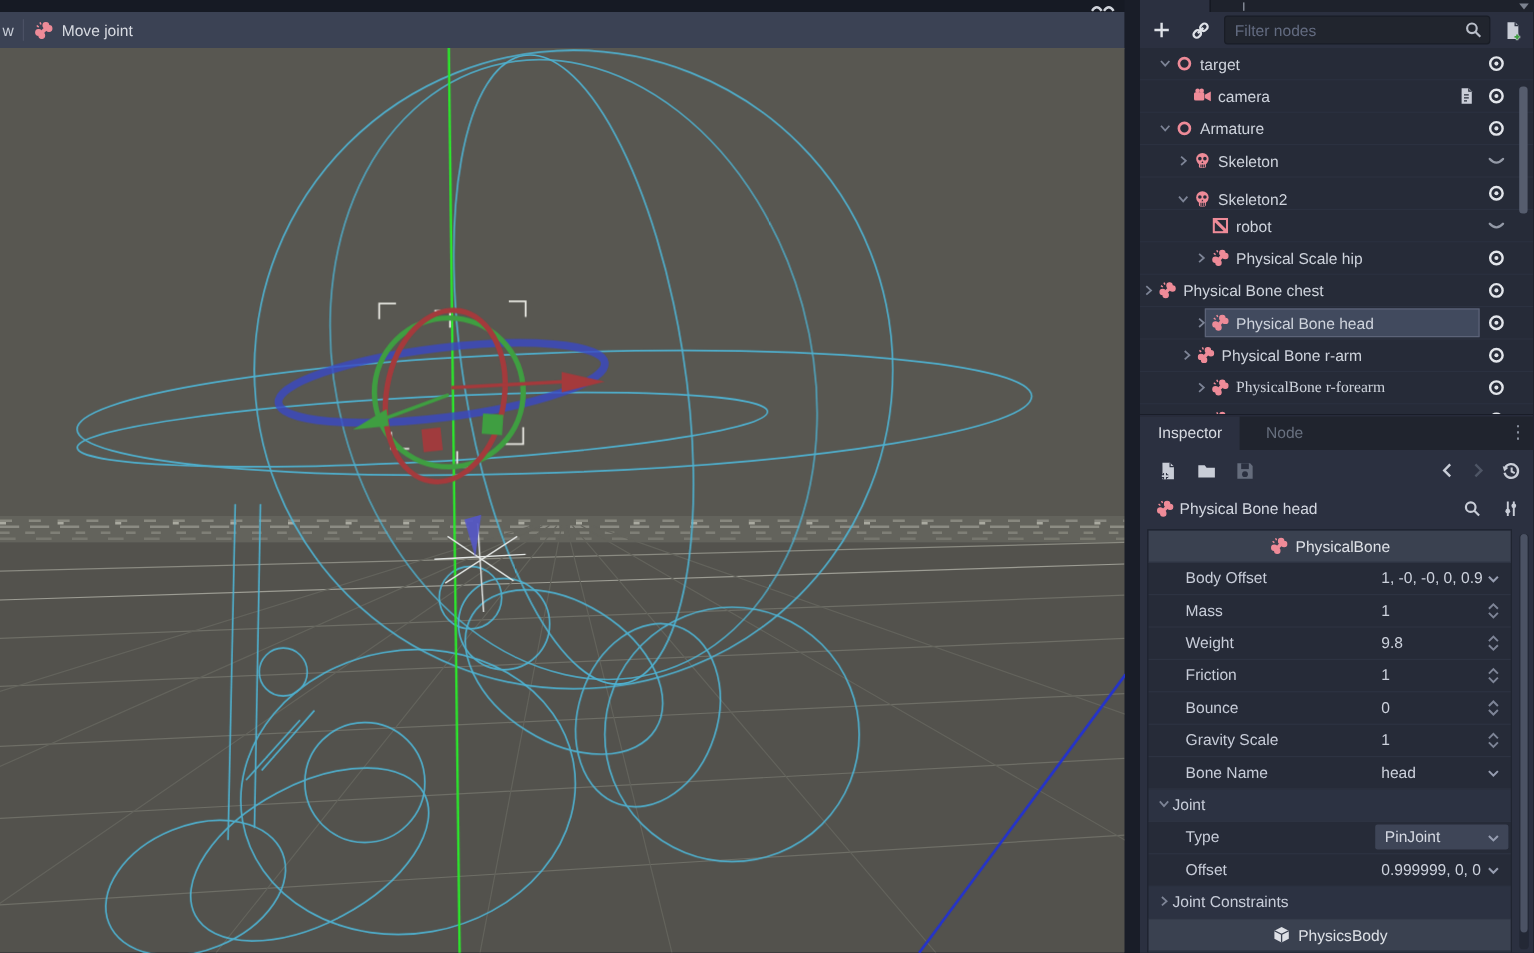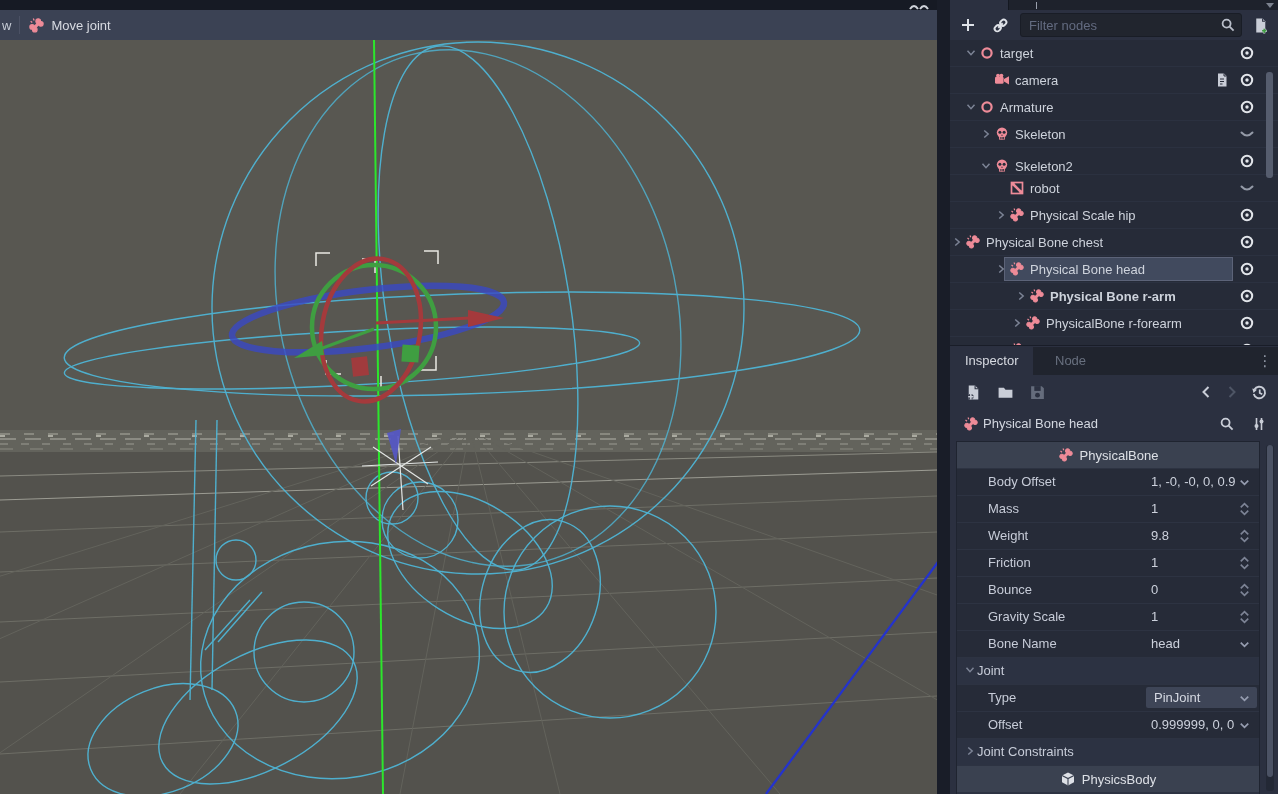--- a/index.html
+++ b/index.html
@@ -449,21 +449,21 @@
             </svg>
           </span>
           <span class="lbl">Physical Bone head</span>
           <span class="eye">
             <svg width="16" height="16" viewBox="0 0 16 16">
               <circle cx="8" cy="8" r="5.2" stroke="#e2e5ea" stroke-width="2" fill="none"></circle>
               <circle cx="8" cy="8" r="1.7" fill="#e2e5ea"></circle>
             </svg>
           </span>
         </div>
-        <div class="trow" style="padding-left: 64px; font-weight: bold;">
+        <div class="trow" style="padding-left: 32px;">
           <span class="chev">
             <svg width="14" height="14" viewBox="0 0 16 16">
               <polyline points="6,4 10.5,8 6,12" stroke="#7d8496" stroke-width="1.7" fill="none"></polyline>
             </svg>
           </span>
           <span class="nicon">
             <svg width="16" height="16" viewBox="0 0 16 16">
               <g fill="#ee8b98" stroke="#ee8b98">
                 <line x1="5" y1="11" x2="11" y2="5" stroke-width="3"></line>
                 <circle cx="3.9" cy="9.4" r="2.2"></circle>
@@ -475,21 +475,21 @@
             </svg>
           </span>
           <span class="lbl">Physical Bone r-arm</span>
           <span class="eye">
             <svg width="16" height="16" viewBox="0 0 16 16">
               <circle cx="8" cy="8" r="5.2" stroke="#e2e5ea" stroke-width="2" fill="none"></circle>
               <circle cx="8" cy="8" r="1.7" fill="#e2e5ea"></circle>
             </svg>
           </span>
         </div>
-        <div class="trow" style="padding-left: 60px;">
+        <div class="trow" style="padding-left: 44px; font-family: Liberation Serif, serif;">
           <span class="chev">
             <svg width="14" height="14" viewBox="0 0 16 16">
               <polyline points="6,4 10.5,8 6,12" stroke="#7d8496" stroke-width="1.7" fill="none"></polyline>
             </svg>
           </span>
           <span class="nicon">
             <svg width="16" height="16" viewBox="0 0 16 16">
               <g fill="#ee8b98" stroke="#ee8b98">
                 <line x1="5" y1="11" x2="11" y2="5" stroke-width="3"></line>
                 <circle cx="3.9" cy="9.4" r="2.2"></circle>

